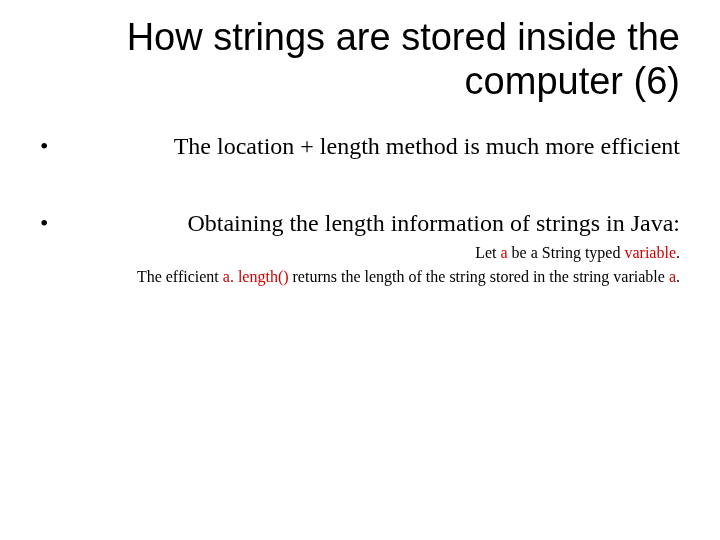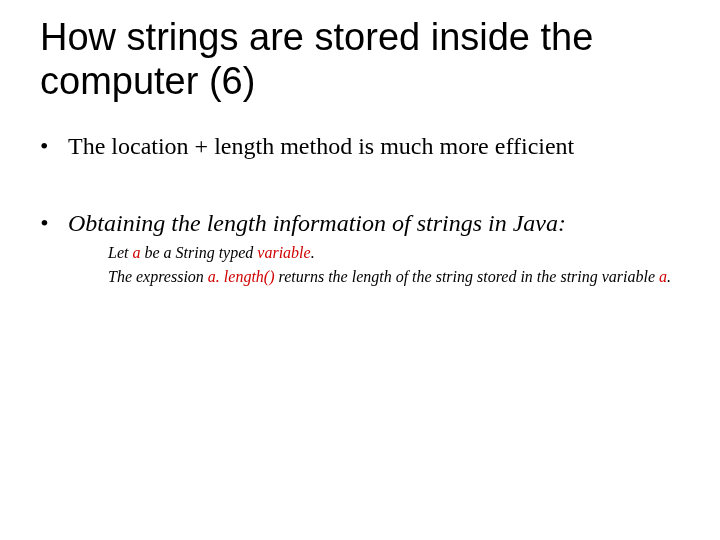--- a/index.html
+++ b/index.html
@@ -14,44 +14,45 @@
   .slide {
     box-sizing: border-box;
     width: 720px;
     height: 540px;
     padding: 12px 40px 20px 40px;
   }
   .title {
     font-family: Arial, Helvetica, sans-serif;
     font-size: 38px;
     line-height: 1.15;
-    text-align: left;
+    text-align: right;
     margin: 4px 0 28px 0;
     font-weight: 400;
   }
   ul.bullets {
     list-style: none;
     margin: 0;
     padding: 0;
+    text-align: right;
   }
   ul.bullets > li {
     font-size: 24px;
     line-height: 1.28;
     margin: 0 0 46px 0;
     padding-left: 28px;
     position: relative;
   }
   ul.bullets > li::before {
     content: "•";
     position: absolute;
     left: 0;
     top: 0;
     font-size: 24px;
   }
-  ul.bullets > li.tight { margin-bottom: 28px; font-style: italic; }
+  ul.bullets > li.tight { margin-bottom: 28px; }
   .sub {
     font-size: 16px;
     line-height: 1.28;
     margin: 4px 0 0 40px;
   }
   .red { color: #d00000; }
 </style>
 </head>
 <body>
 
@@ -60,18 +61,18 @@
   <h1 class="title">How strings are stored inside the computer (6)</h1>
 
   <ul class="bullets">
     <li> The location + length method is much more efficient</li>
     <li class="tight">
       <span>Obtaining the length information of strings in Java:</span>
       <div class="sub">
         <span>Let </span><span class="red">a</span><span> be a String typed </span><span class="red">variable</span><span>.</span>
       </div>
       <div class="sub">
-        <span>The expression </span><span class="red">a. length()</span><span> returns the length of the string stored in the string variable </span><span class="red">a</span><span>.</span>
+        <span>The efficient </span><span class="red">a. length()</span><span> returns the length of the string stored in the string variable </span><span class="red">a</span><span>.</span>
       </div>
     </li>
   </ul>
 
 </div>
 
 </body></html>

